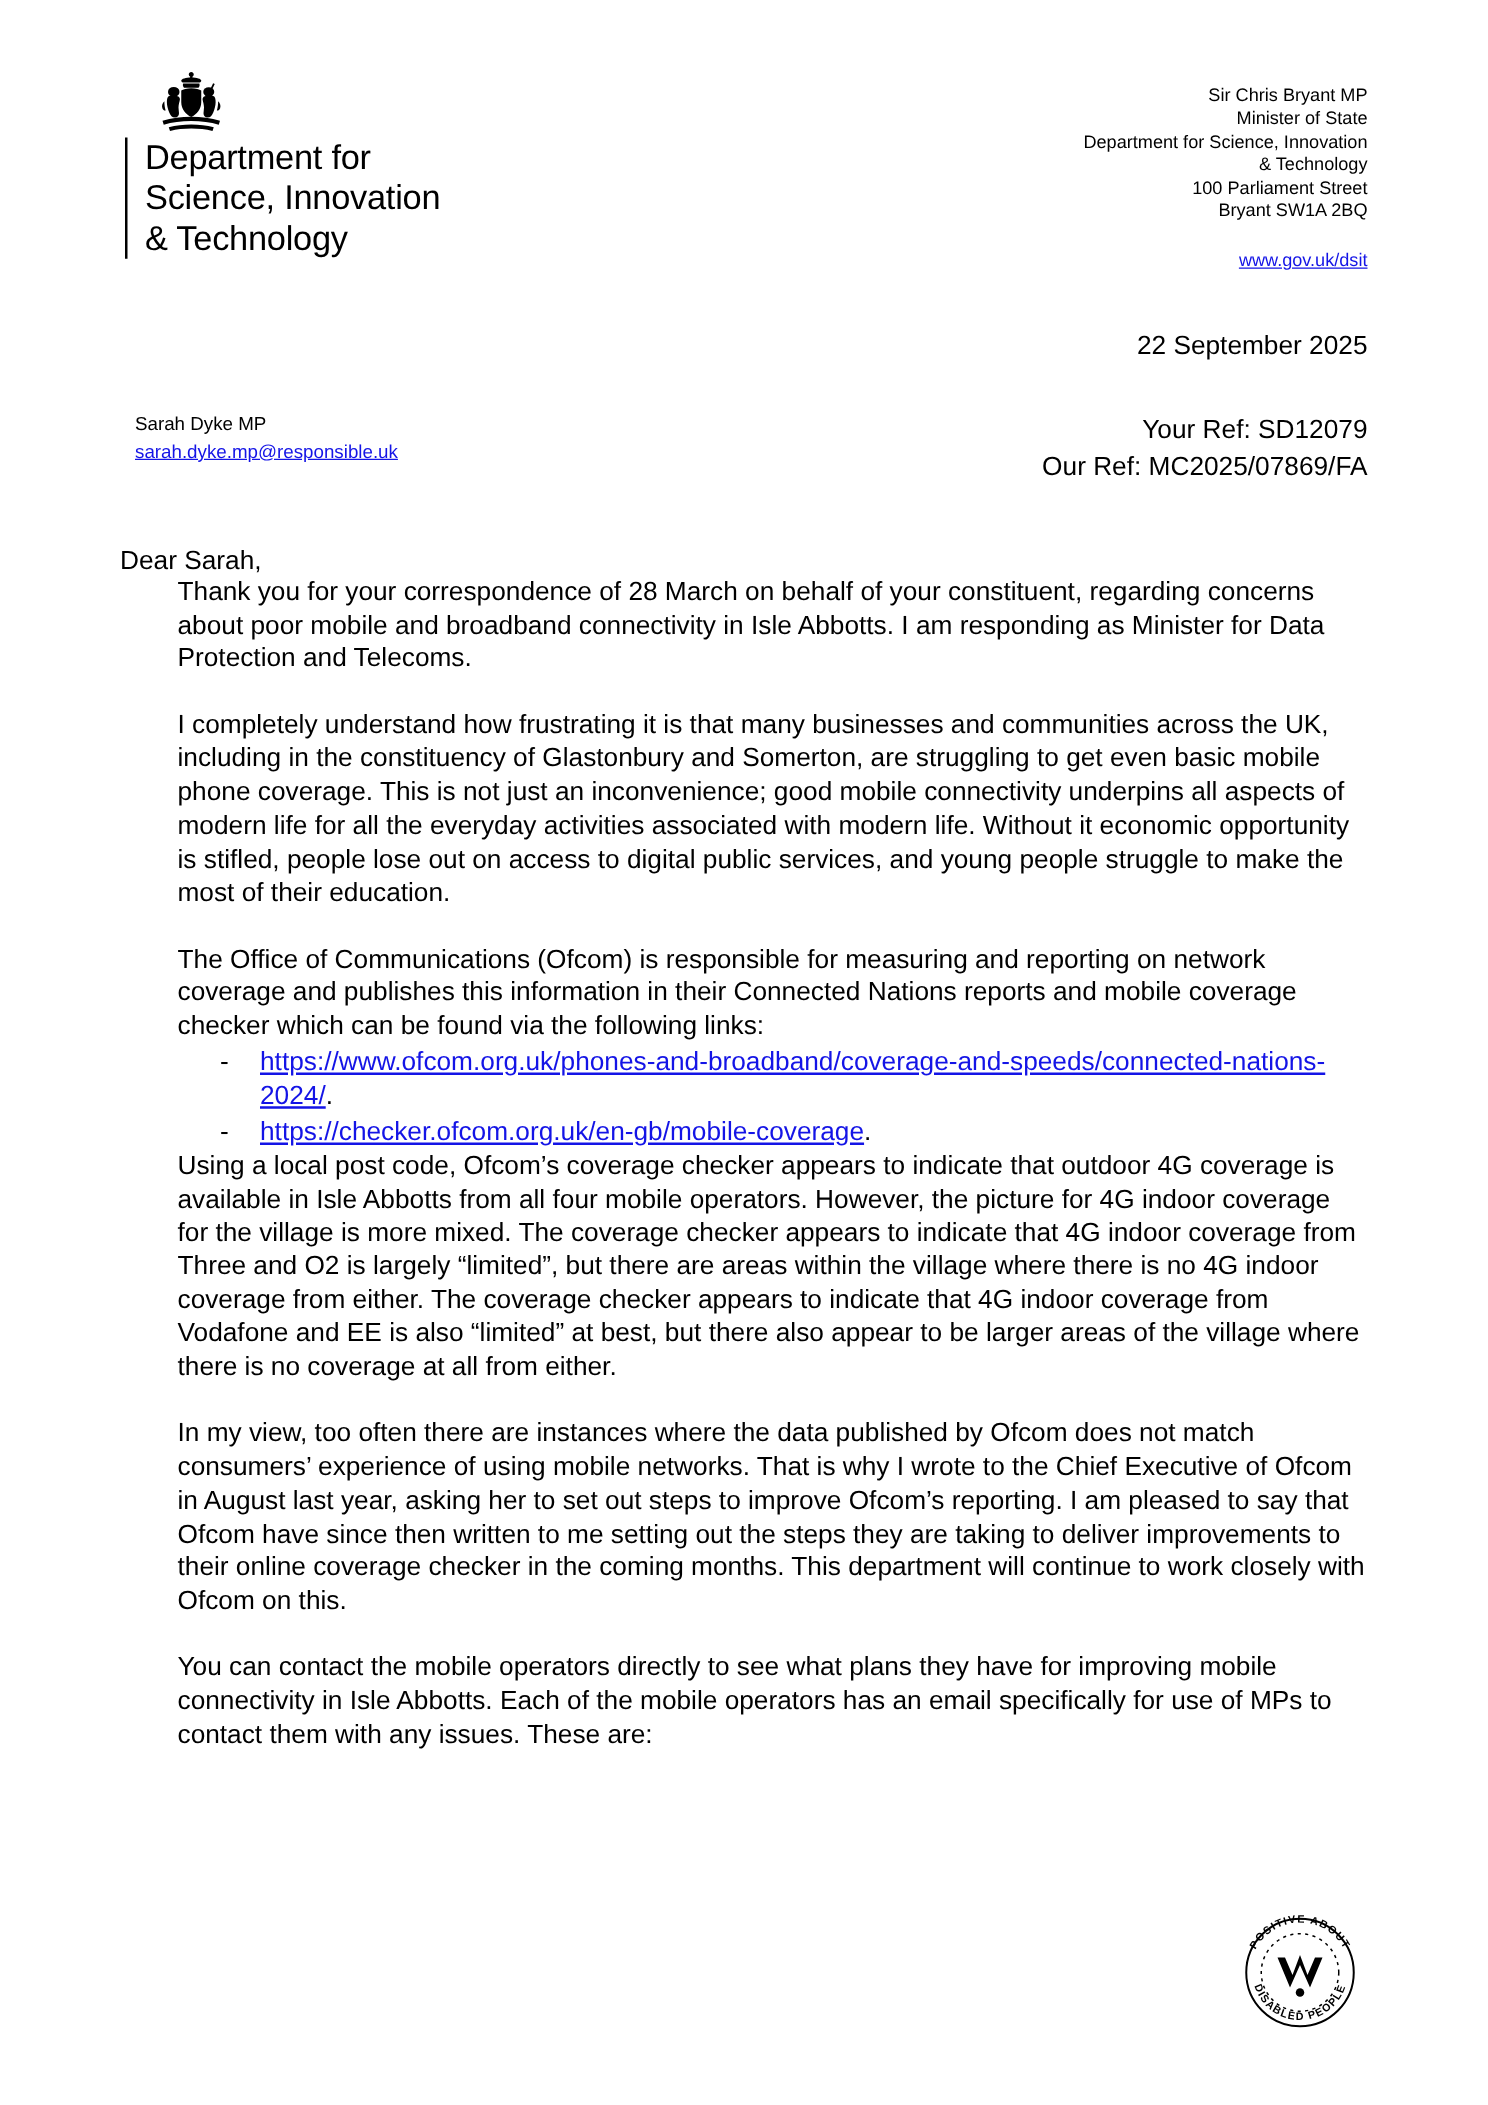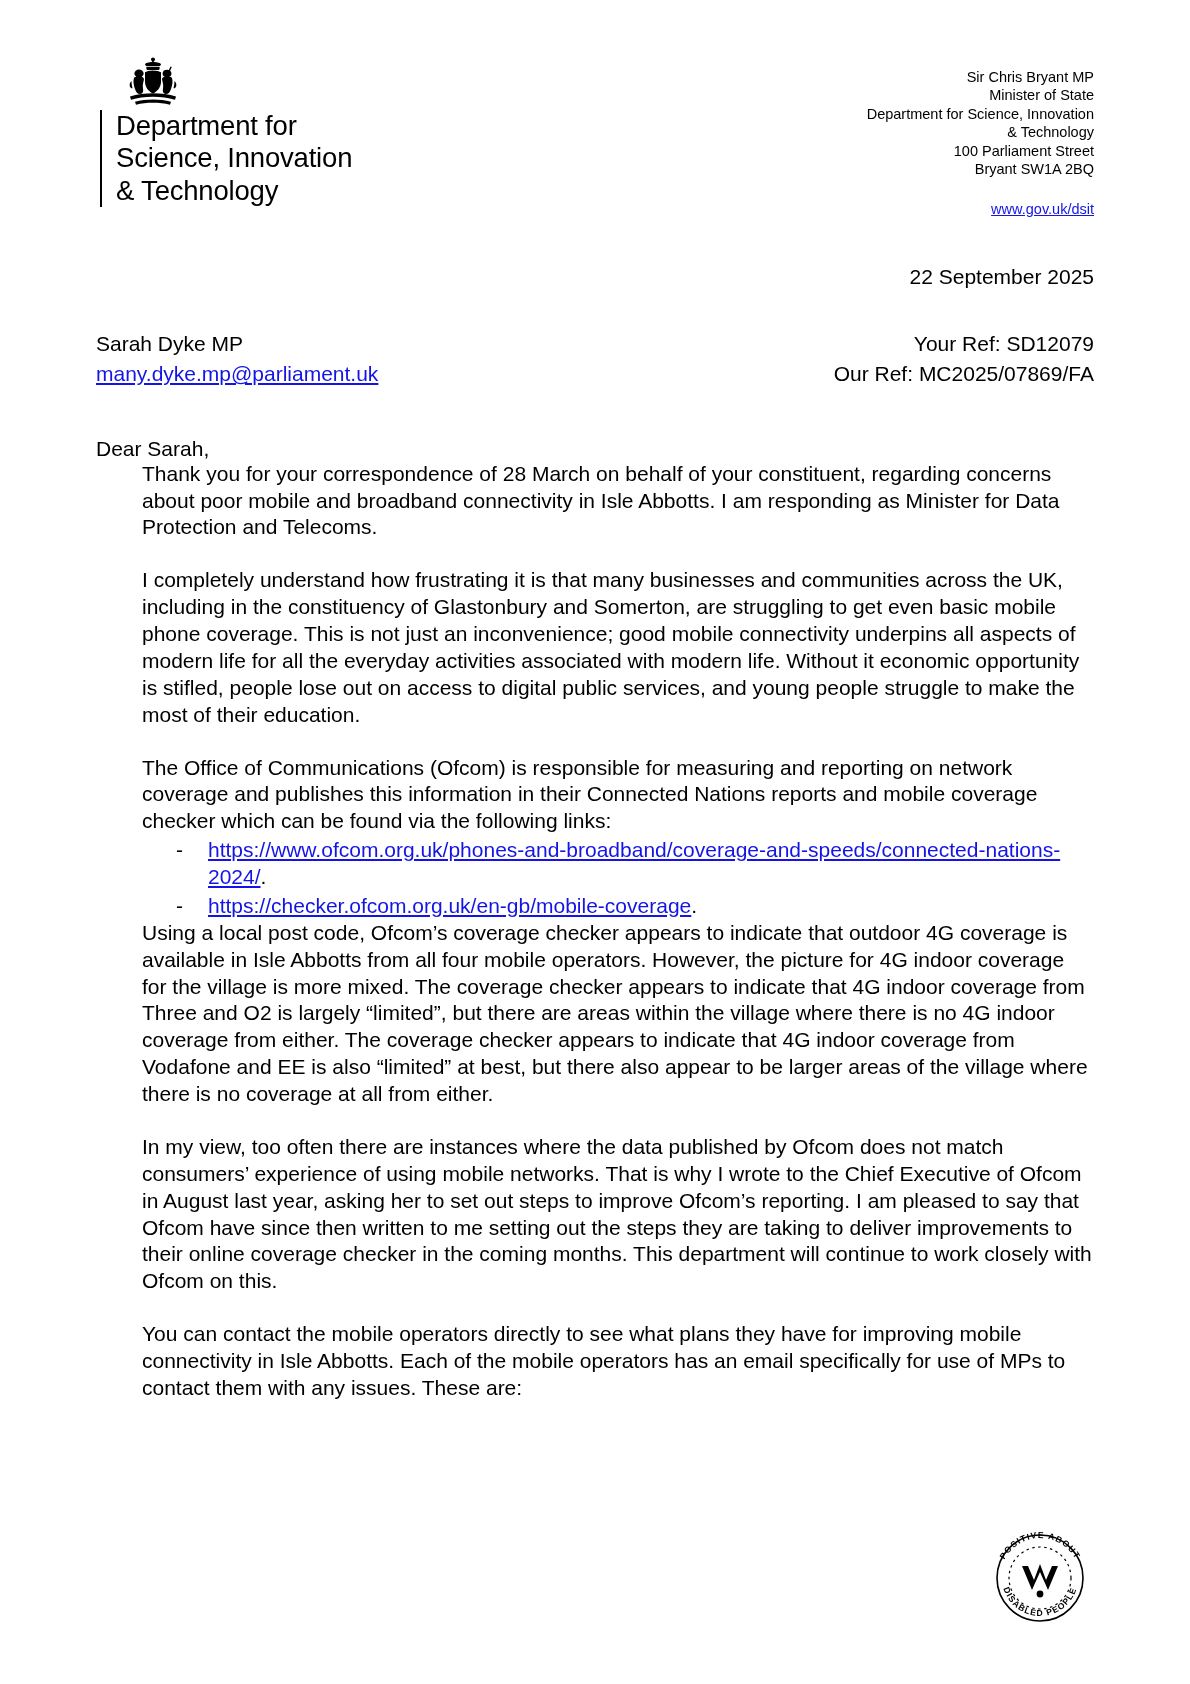--- a/index.html
+++ b/index.html
@@ -68,22 +68,23 @@
     margin-top: 46px;
   }
 
   .refs-row {
     display: flex;
     justify-content: space-between;
     align-items: flex-start;
     margin-top: 40px;
   }
   .recipient {
-    font-size: 21px;
+    font-size: 15px;
     line-height: 1.45;
+    margin-left: 12px;
   }
   .recipient .email {
     color: #1414e6;
     text-decoration: underline;
   }
   .refs {
     text-align: right;
     font-size: 21px;
     line-height: 1.45;
   }
@@ -177,21 +178,21 @@
       <div>Bryant SW1A 2BQ</div>
       <a class="link" href="#">www.gov.uk/dsit</a>
     </div>
   </div>
 
   <div class="date">22 September 2025</div>
 
   <div class="refs-row">
     <div class="recipient">
       <div>Sarah Dyke MP</div>
-      <a class="email" href="#">many.dyke.mp@parliament.uk</a>
+      <a class="email" href="#">sarah.dyke.mp@responsible.uk</a>
     </div>
     <div class="refs">
       <div>Your Ref: SD12079</div>
       <div>Our Ref: MC2025/07869/FA</div>
     </div>
   </div>
 
   <div class="salutation">Dear Sarah,</div>
 
   <div class="body-text">

